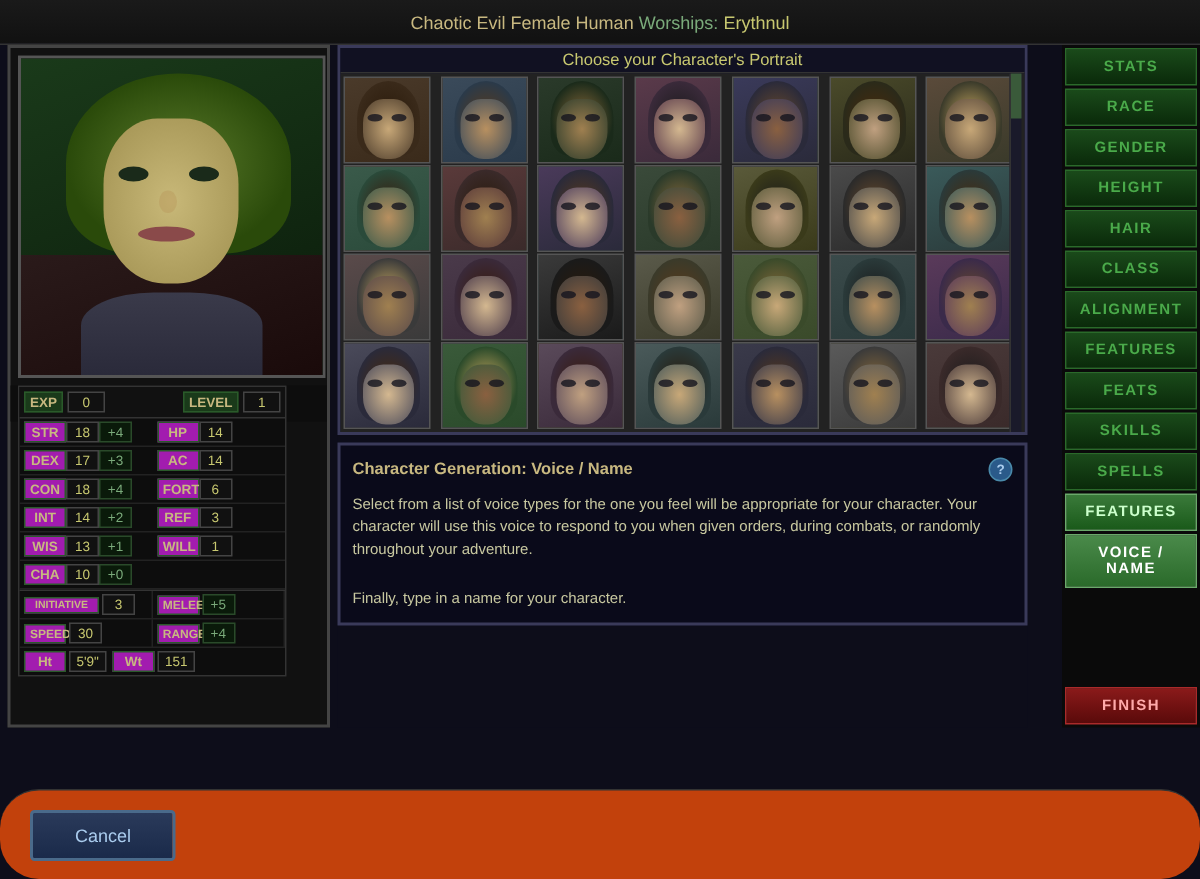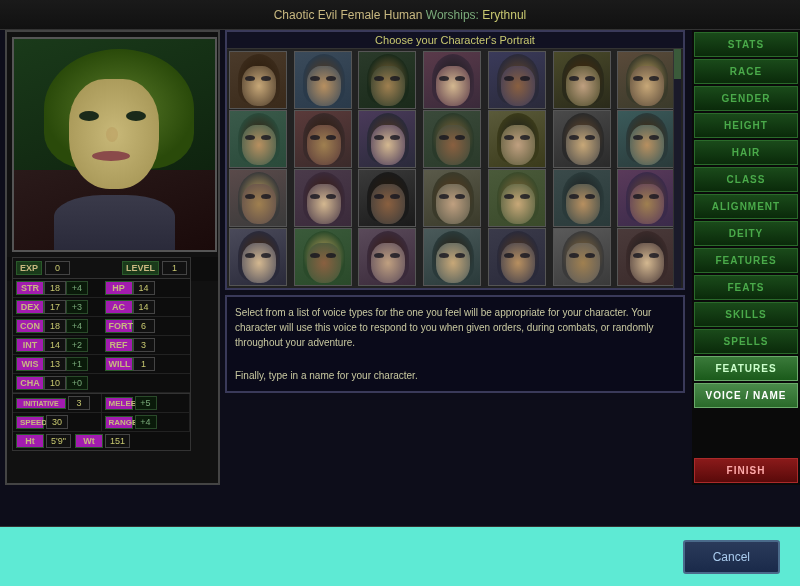--- a/index.html
+++ b/index.html
@@ -287,21 +287,21 @@
       color: #c8c8a0;
       font-size: 10px;
       line-height: 1.5;
     }
 
     
     .right-panel {
       position: absolute;
       top: 30px;
       right: 0;
-      width: 108px;
+      width: 92px;
       height: 455px;
       background: #0a0a0a;
       display: flex;
       flex-direction: column;
       gap: 2px;
       padding: 2px;
     }
 
     .nav-btn {
       width: 100%;
@@ -335,26 +335,27 @@
       margin-top: auto;
     }
 
     
     .bottom-bar {
       position: absolute;
       bottom: 0;
       left: 0;
       right: 0;
       height: 60px;
-      background: #5eead4;
-      display: flex;
-      align-items: center;
-      justify-content: flex-end;
+      background: #c2410c;
+      display: flex;
+      align-items: center;
+      justify-content: flex-start;
       padding: 10px 20px;
       border-top: 1px solid #333;
+      border-radius: 26px;
     }
 
     .cancel-btn {
       padding: 8px 28px;
       background: linear-gradient(to bottom, #2a3a5a, #1a2a4a);
       border: 2px solid #4a6a8a;
       color: #aaccee;
       font-size: 12px;
       cursor: pointer;
       border-radius: 3px;
@@ -751,35 +752,38 @@
       <div style="position:absolute;top:24px;left:31px;width:10px;height:5px;background:rgba(20,20,30,0.8);border-radius:50%;"></div>
     </div>
           </div>
         <div class="scroll-indicator">
           <div class="scroll-thumb"></div>
         </div>
       </div>
     </div>
 
     <div class="voice-name-section">
+      <div class="voice-name-header">
+        <span class="voice-name-title">Character Generation: Voice / Name</span>
+        <div class="help-icon">?</div>
+      </div>
       <p class="voice-name-text">Select from a list of voice types for the one you feel will be appropriate for your character. Your character will use this voice to respond to you when given orders, during combats, or randomly throughout your adventure.</p>
       <br>
       <p class="voice-name-text">Finally, type in a name for your character.</p>
     </div>
   </div>
 
   <div class="right-panel">
     <button class="nav-btn">STATS</button>
     <button class="nav-btn">RACE</button>
     <button class="nav-btn">GENDER</button>
     <button class="nav-btn">HEIGHT</button>
     <button class="nav-btn">HAIR</button>
     <button class="nav-btn">CLASS</button>
     <button class="nav-btn">ALIGNMENT</button>
-    <button class="nav-btn">DEITY</button>
     <button class="nav-btn">FEATURES</button>
     <button class="nav-btn">FEATS</button>
     <button class="nav-btn">SKILLS</button>
     <button class="nav-btn">SPELLS</button>
     <button class="nav-btn portrait-active">FEATURES</button>
     <button class="nav-btn voice-active">VOICE / NAME</button>
     <button class="nav-btn finish-btn">FINISH</button>
   </div>
 
   <div class="bottom-bar">

